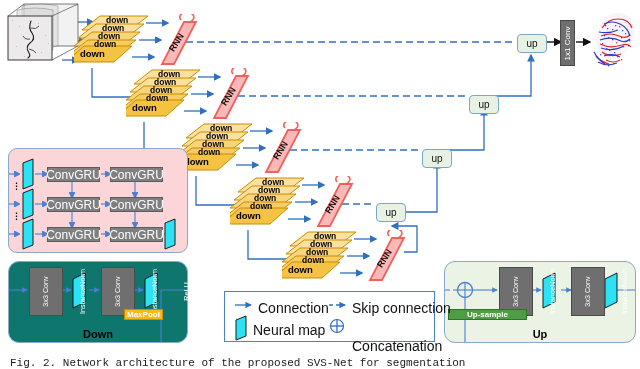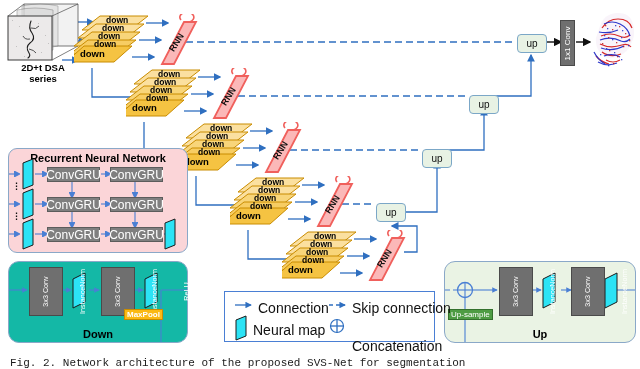--- a/index.html
+++ b/index.html
@@ -35,39 +35,39 @@
   .rnnpanel{left:8px;top:148px;width:178px;height:103px;background:#fbd5d8;
             border:1.4px solid #8aa8c8;border-radius:9px;}
   .rnnpanel-title{position:absolute;left:0;top:3px;width:178px;text-align:center;
                   font-size:11px;font-weight:700;color:#000;}
   .convgru{position:absolute;width:51px;height:13px;background:#7f7f7f;border:1px solid #5c5c5c;
            color:#fff;font-size:12px;display:flex;align-items:center;justify-content:center;}
   .vdots{position:absolute;font-size:9px;line-height:3.6px;color:#111;font-weight:700;
          letter-spacing:0;text-align:center;width:6px;}
 
   
-  .downpanel{left:8px;top:261px;width:178px;height:80px;background:#14b8a6;
+  .downpanel{left:8px;top:261px;width:178px;height:80px;background:#0f766e;
              border:1.4px solid #8aa8c8;border-radius:11px;}
   .downpanel-title{position:absolute;left:0;bottom:2px;width:178px;text-align:center;
                    font-size:11px;font-weight:700;}
   .convgrp{position:absolute;width:32px;height:47px;background:#6f6f6f;border:1px solid #4a4a4a;
            display:flex;}
   .convgrp .c{flex:1;display:flex;align-items:center;justify-content:center;color:#fff;font-size:7.2px;}
   .convgrp .c span{transform:rotate(-90deg);white-space:nowrap;}
   .convgrp .sep{width:1px;background:#9a9a9a;}
   .maxpool{position:absolute;background:#fbb913;border:1px solid #c98c00;color:#fff;
            font-size:8px;padding:0 2px;font-weight:600;}
 
   
   .uppanel{left:444px;top:261px;width:190px;height:80px;background:#eaf3e4;
            border:1.4px solid #8aa8c8;border-radius:11px;}
   .uppanel-title{position:absolute;left:0;bottom:2px;width:190px;text-align:center;
                  font-size:11px;font-weight:700;}
   .upsample{position:absolute;background:#4e9c43;border:1px solid #33702c;color:#fff;
-            font-size:8px;padding:0 2px;font-weight:400;}
+            font-size:8px;padding:0 18px;font-weight:700;}
 
   
   .legend{left:224px;top:291px;width:209px;height:49px;border:1.2px solid #4a7fd4;background:#fff;}
   .lg-item{position:absolute;font-size:14px;color:#111;white-space:nowrap;}
 
   
   .caption{left:10px;top:357px;width:620px;font-family:Liberation Mono, monospace;
            font-size:11px;color:#1a1a1a;overflow:hidden;height:12px;}
 </style>
 </head>
@@ -160,24 +160,20 @@
         <rect x="20" y="54" width="1" height="1"></rect>
           <rect x="44" y="41" width="1" height="1"></rect>
       </g>
 
       <g stroke="#4a4a4a" stroke-width="0.7" fill="none">
         <line x1="4" y1="14" x2="20" y2="2"></line>
           <line x1="48" y1="14" x2="74" y2="2"></line>
         <line x1="48" y1="58" x2="74" y2="44"></line>
       </g>
     </svg>
-  </div>
-  <div class="abs dsa-label">
-    <div>2D+t DSA</div>
-    <div>series</div>
   </div>
 
   <div class="abs downblk" style="left:74px;top:14px;">
     <svg width="80" height="60" viewBox="0 0 80 60">
       <g stroke="#c98c00" stroke-width="1">
         <polygon points="26,2 74,2 56,16 8,16" fill="#fbe0a0"></polygon>
         <polygon points="22,10 70,10 52,24 4,24" fill="#fbe0a0"></polygon>
         <polygon points="18,18 66,18 48,32 0,32" fill="#f8d57a"></polygon>
         <polygon points="14,26 62,26 44,40 -4,40" fill="#f7cd63"></polygon>
         <polygon points="10,32 58,32 40,48 -8,48" fill="#f5c342"></polygon>
@@ -349,21 +345,20 @@
           <rect x="18" y="42" width="1.3" height="1.3"></rect>
         <rect x="26" y="46" width="1.3" height="1.3"></rect>
           <rect x="33" y="53" width="1.3" height="1.3"></rect>
         <rect x="12" y="48" width="1.3" height="1.3"></rect>
           <rect x="20" y="59" width="1.3" height="1.3"></rect>
       </g>
     </svg>
   </div>
 
   <div class="abs rnnpanel">
-    <div class="rnnpanel-title">Recurrent Neural Network</div>
 
     <svg class="abs" style="left:0;top:0;width:178px;height:103px;">
       <g stroke="#4a7fd4" stroke-width="1.1" fill="none">
         <defs>
           <marker id="ah2" markerWidth="5" markerHeight="5" refX="4.3" refY="2.5" orient="auto">
             <path d="M0,0 L5,2.5 L0,5 z" fill="#4a7fd4"></path>
           </marker>
         </defs>
         <line x1="-4" y1="25" x2="10" y2="25" marker-end="url(#ah2)"></line>
         <line x1="-4" y1="55" x2="10" y2="55" marker-end="url(#ah2)"></line>

